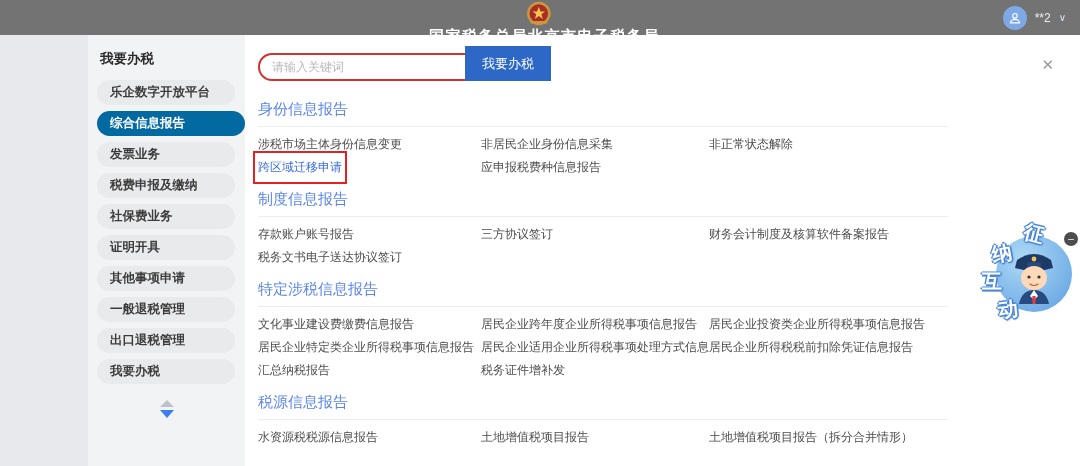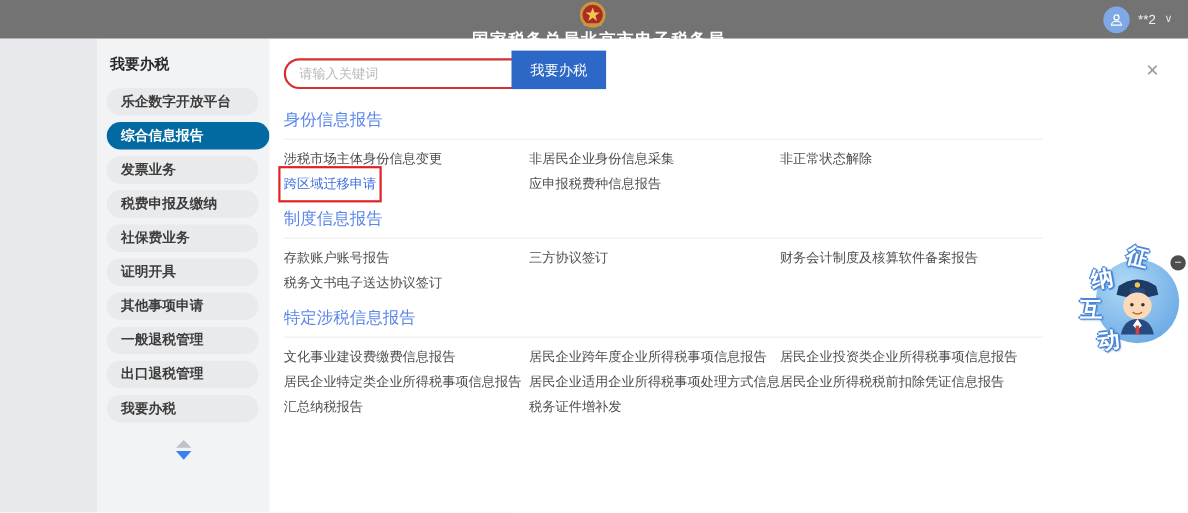--- a/index.html
+++ b/index.html
@@ -138,20 +138,25 @@
         <div class="section"><div class="sec-title">特定涉税信息报告</div><div class="sec-divider"></div><div class="sec-grid">
             <span class="link">文化事业建设费缴费信息报告</span>
             <span class="link">居民企业跨年度企业所得税事项信息报告</span>
             <span class="link">居民企业投资类企业所得税事项信息报告</span>
             <span class="link">居民企业特定类企业所得税事项信息报告</span>
             <span class="link">居民企业适用企业所得税事项处理方式信息报...</span>
             <span class="link">居民企业所得税税前扣除凭证信息报告</span>
             <span class="link">汇总纳税报告</span>
             <span class="link">税务证件增补发</span>
           </div></div>
+        <div class="section"><div class="sec-title">税源信息报告</div><div class="sec-divider"></div><div class="sec-grid">
+            <span class="link">水资源税税源信息报告</span>
+            <span class="link">土地增值税项目报告</span>
+            <span class="link">土地增值税项目报告（拆分合并情形）</span>
+          </div></div>
       </div>
   </div>
 </div>
 
 <div class="widget">
   <div class="bubble"></div>
   <div id="w-chars">
       <span class="w-char">征</span>
       <span class="w-char">纳</span>
       <span class="w-char">互</span>

